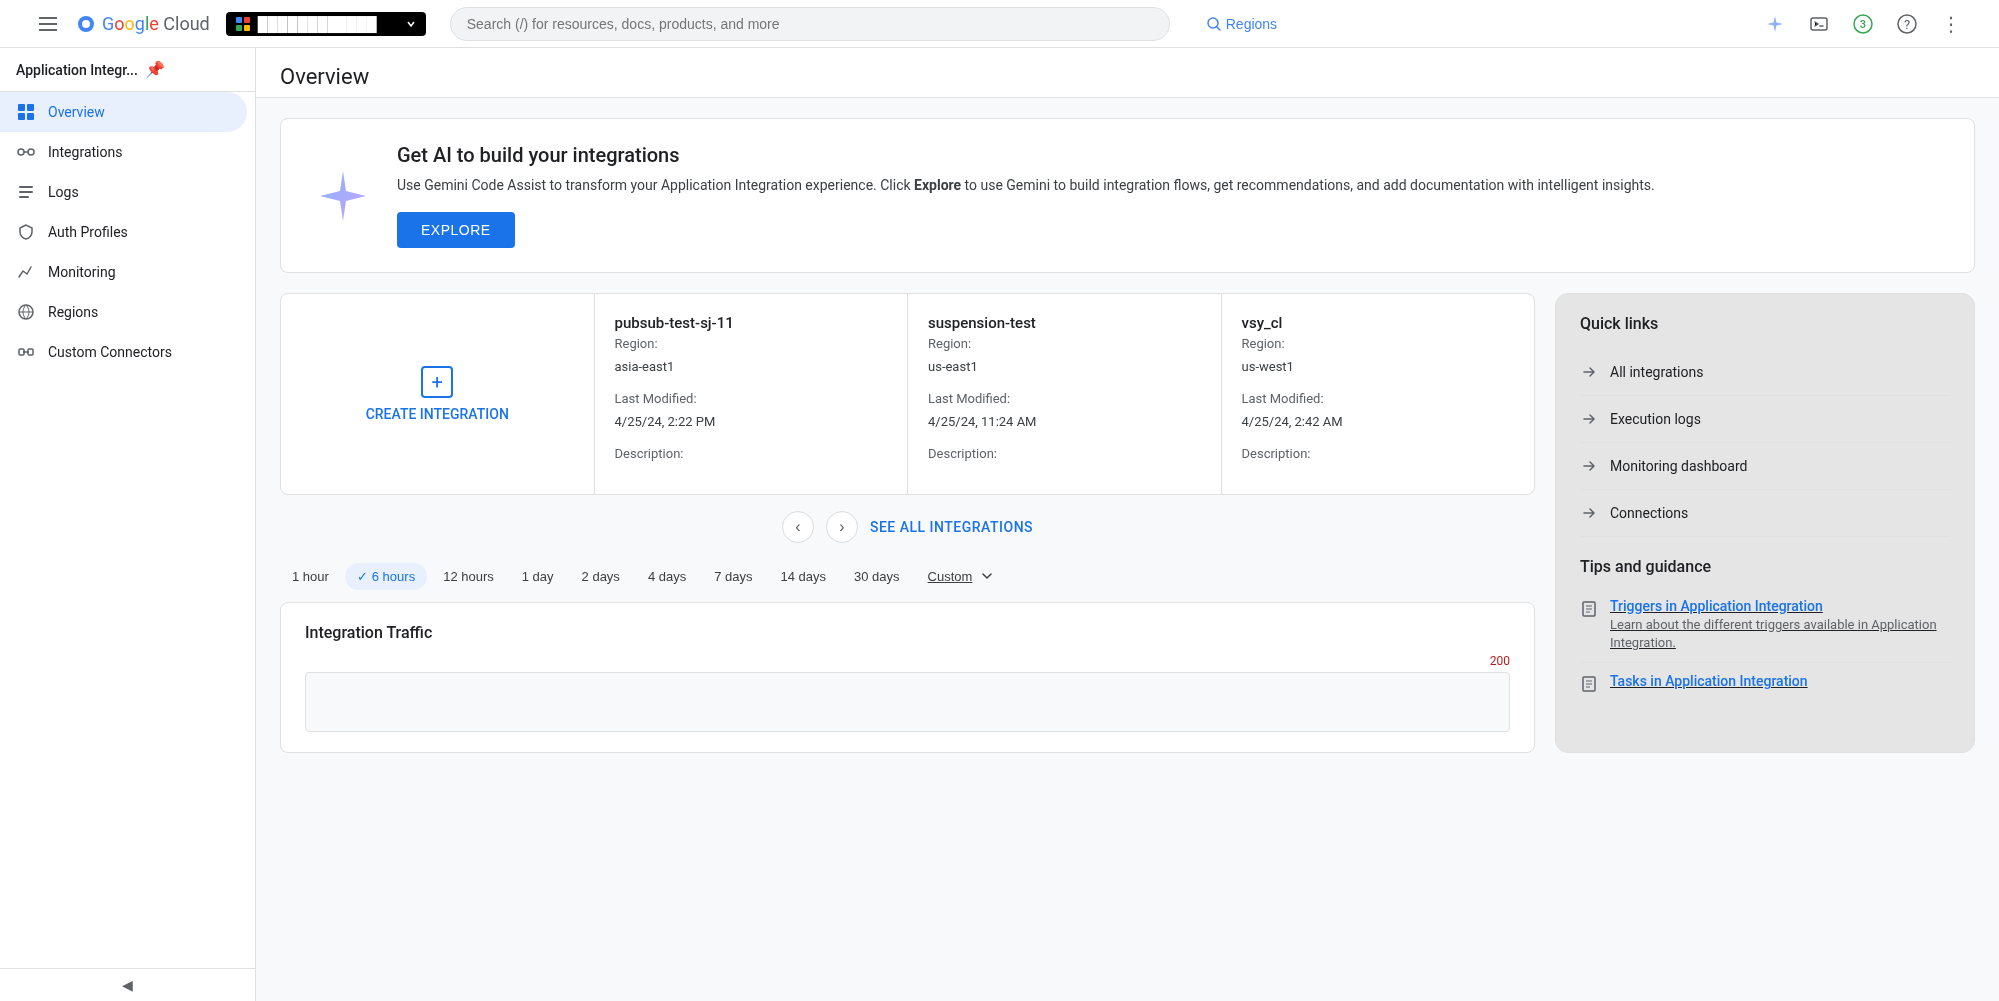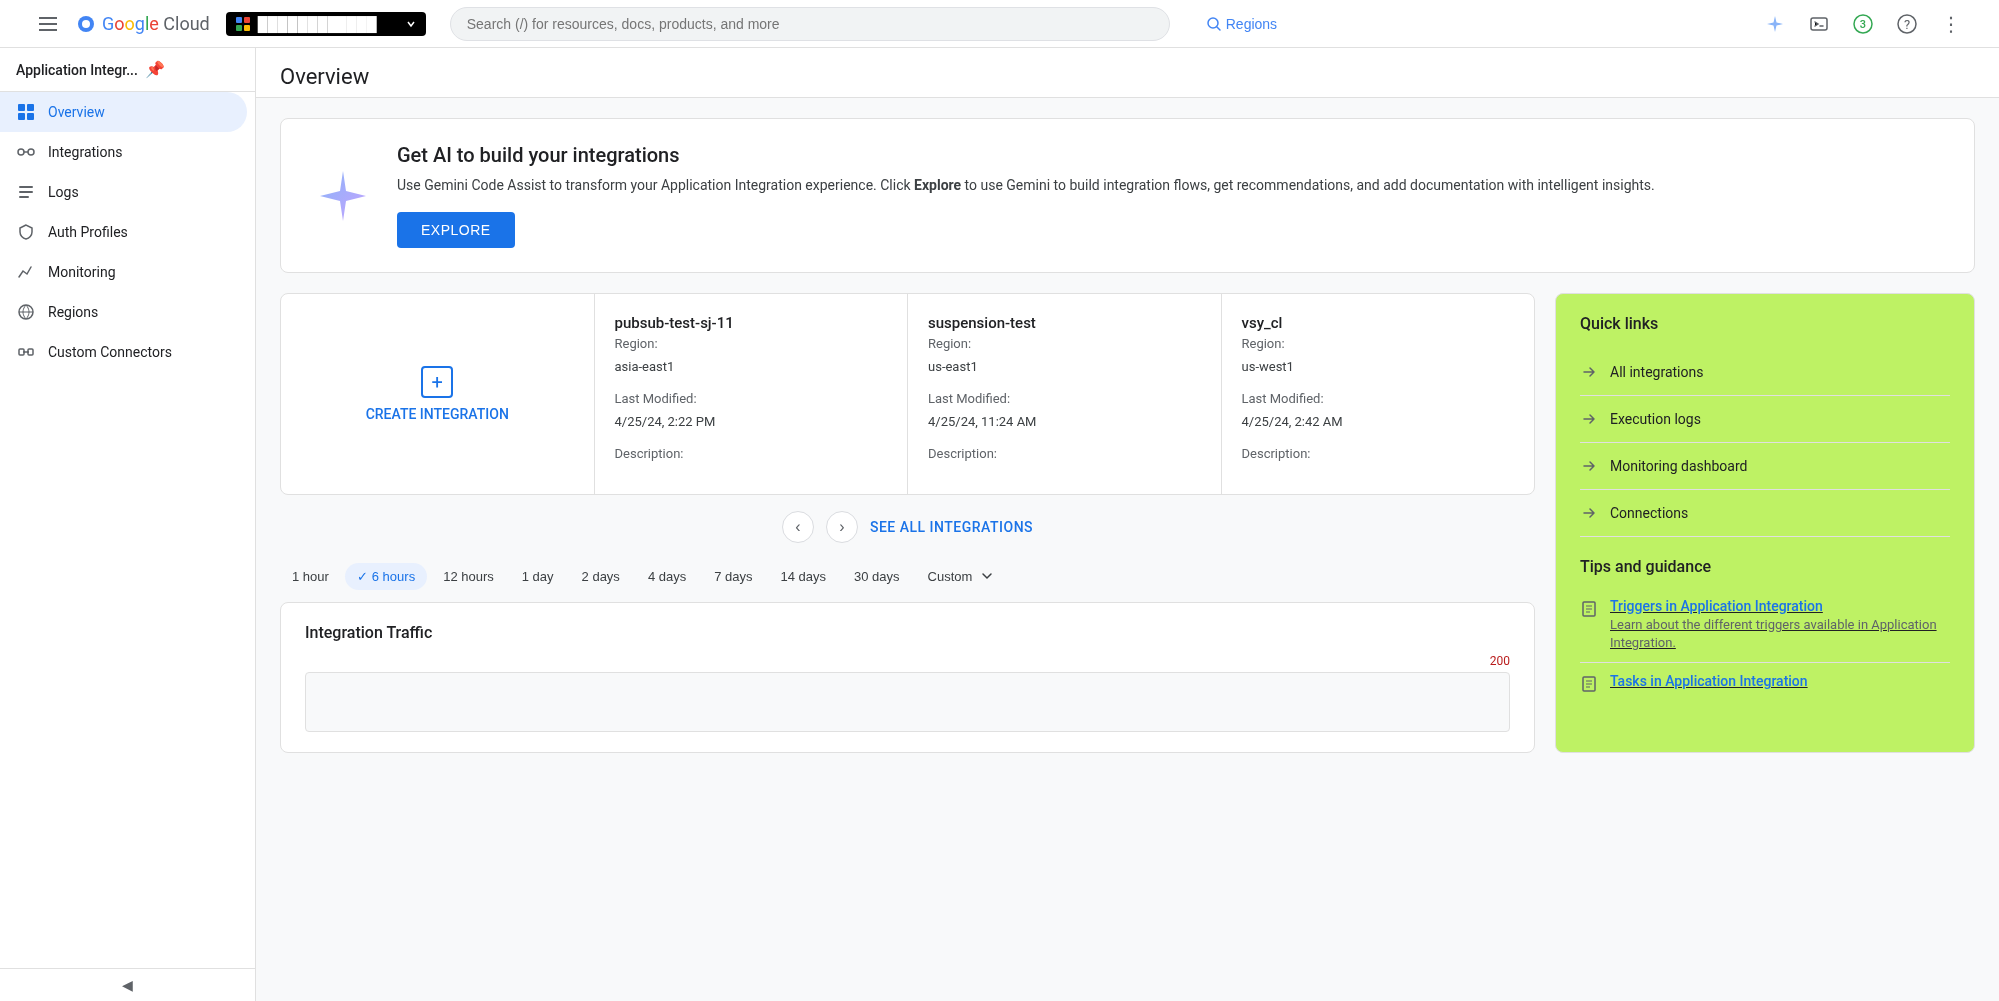--- a/index.html
+++ b/index.html
@@ -62,37 +62,37 @@
     .card-meta { font-size: 13px; color: #3c4043; line-height: 1.8; }
     .card-meta .label { font-weight: 400; color: #5f6368; }
     .card-meta .value { font-weight: 400; }
 
     
     .cards-pagination { display: flex; align-items: center; justify-content: center; gap: 12px; padding: 16px 0 8px 0; }
     .page-btn { width: 32px; height: 32px; border-radius: 50%; border: 1px solid #dadce0; background: #fff; cursor: pointer; display: flex; align-items: center; justify-content: center; color: #5f6368; font-size: 16px; }
     .see-all-link { color: #1a73e8; font-size: 14px; font-weight: 500; cursor: pointer; text-decoration: none; letter-spacing: 0.5px; text-transform: uppercase; }
 
     
-    .quick-links-panel { width: 420px; flex-shrink: 0; background: #bef264; border: 1px solid #e0e0e0; border-radius: 8px; padding: 20px 24px; }
+    .quick-links-panel { width: 420px; flex-shrink: 0; background: #e5e5e5; border: 1px solid #e0e0e0; border-radius: 13px; padding: 20px 24px; }
     .quick-links-title { font-size: 16px; font-weight: 500; margin-bottom: 16px; }
     .quick-link-item { display: flex; align-items: center; gap: 12px; padding: 14px 0; border-bottom: 1px solid #e0e0e0; cursor: pointer; color: #202124; font-size: 14px; }
     .quick-link-item:last-child { border-bottom: none; }
     .tips-title { font-size: 16px; font-weight: 500; margin-top: 20px; margin-bottom: 12px; }
     .tip-item { display: flex; gap: 12px; padding: 10px 0; border-bottom: 1px solid #e0e0e0; cursor: pointer; text-decoration: underline; }
     .tip-item:last-child { border-bottom: none; }
     .tip-icon { color: #5f6368; font-size: 18px; flex-shrink: 0; margin-top: 2px; }
     .tip-content .tip-title { font-size: 14px; font-weight: 500; color: #1a73e8; }
     .tip-content .tip-desc { font-size: 13px; color: #5f6368; line-height: 1.4; margin-top: 2px; }
 
     
     .time-filters { display: flex; align-items: center; gap: 4px; padding: 12px 0; flex-wrap: wrap; }
     .time-filter { padding: 6px 12px; font-size: 13px; cursor: pointer; border-radius: 16px; color: #3c4043; border: none; background: none; }
     .time-filter.active { background: #e8f0fe; color: #1a73e8; display: flex; align-items: center; gap: 4px; }
     .time-filter.active .check { color: #1a73e8; }
-    .time-filter.custom { display: flex; align-items: flex-start; gap: 8px; }
+    .time-filter.custom { display: flex; align-items: flex-start; gap: 8px; text-decoration: underline; }
 
     
     .traffic-section { background: #fff; border: 1px solid #e0e0e0; border-radius: 8px; padding: 20px 24px; }
     .traffic-title { font-size: 16px; font-weight: 500; margin-bottom: 12px; }
 
     
     .gemini-star { width: 60px; height: 60px; position: relative; }
     .gemini-star svg { width: 60px; height: 60px; }
   </style>
 </head>

